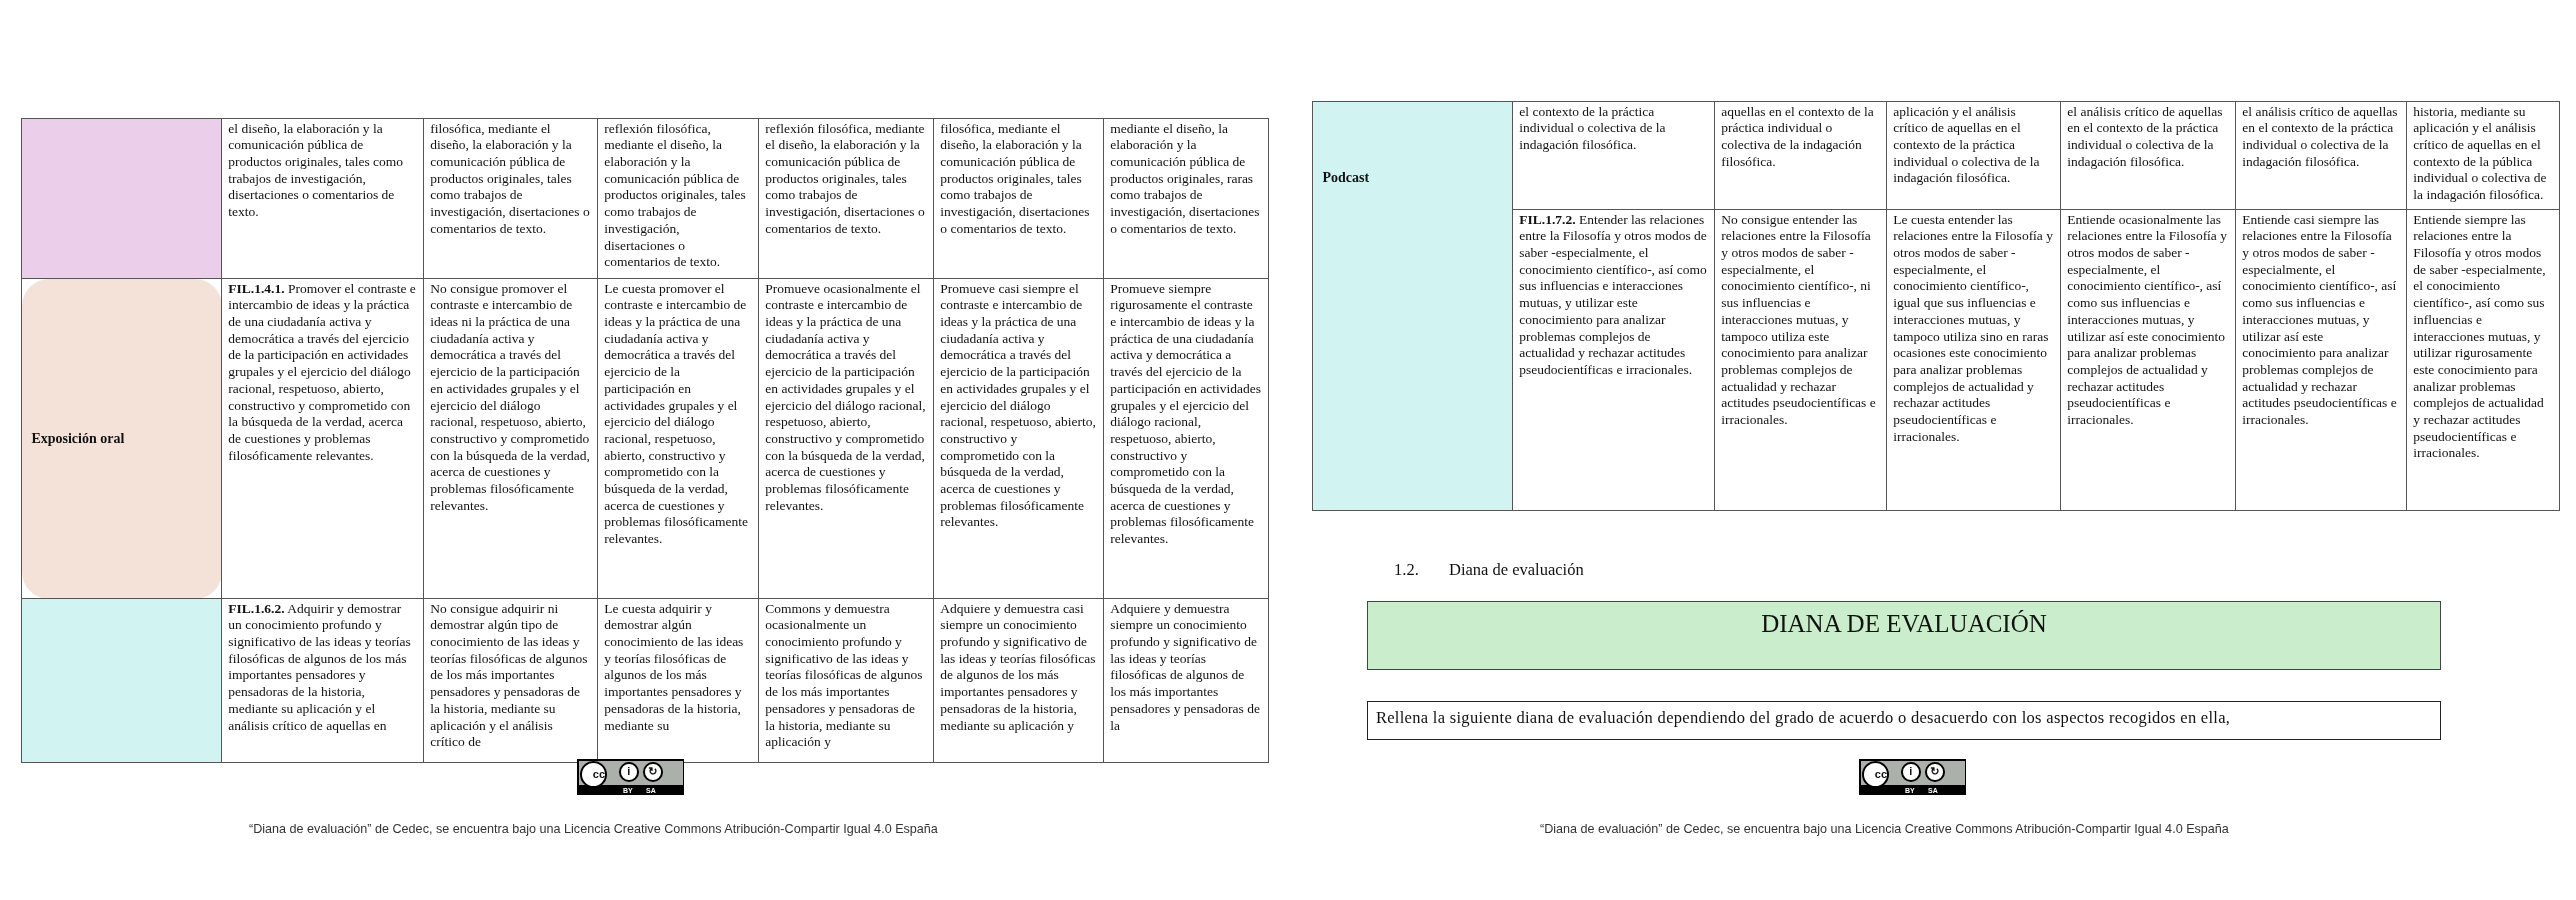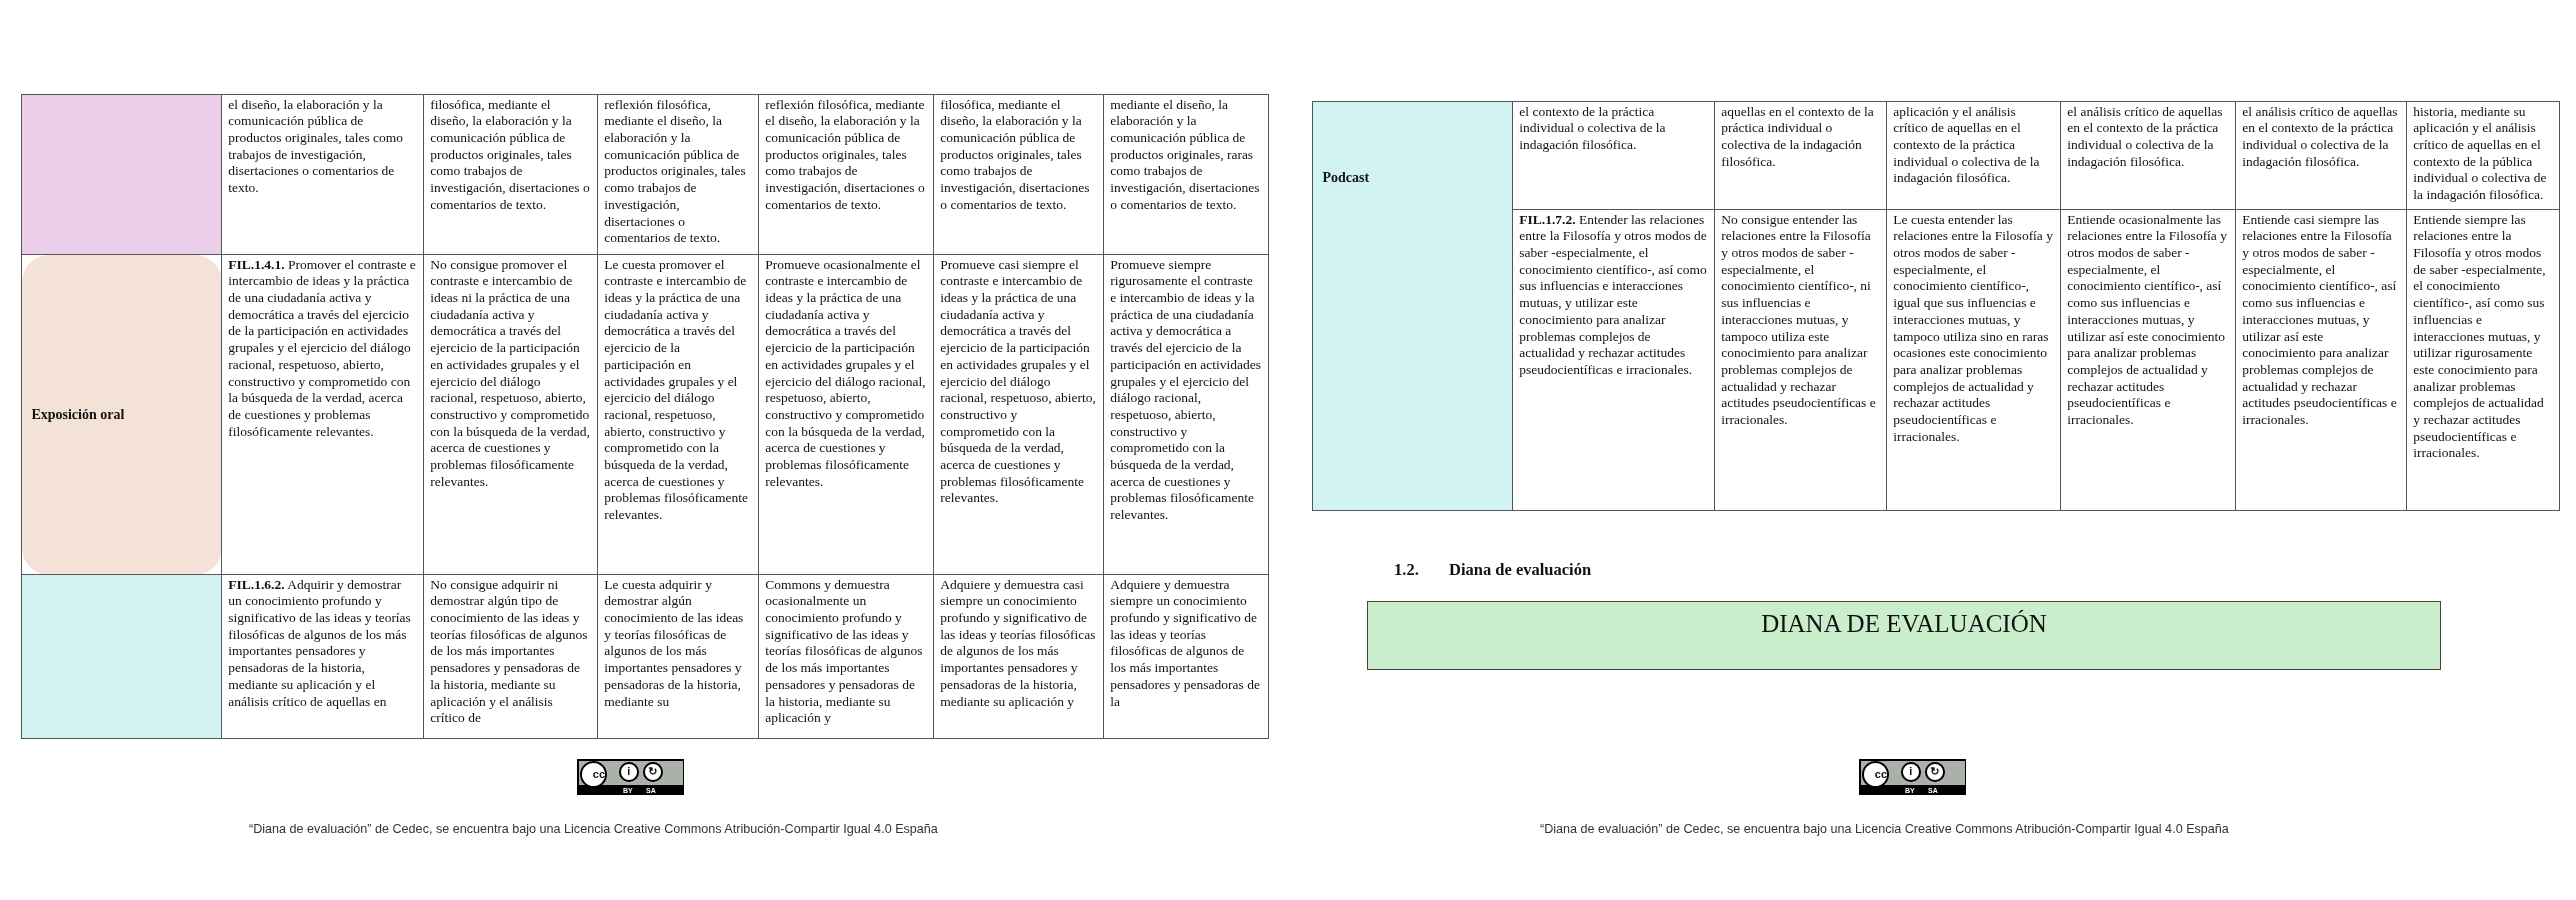--- a/index.html
+++ b/index.html
@@ -23,34 +23,34 @@
   .cc-badge .cc-circle { position:absolute; left:3.1px; top:2.4px; width:27px; height:27px; border-radius:50%;
         background:#fff; border:2.4px solid #000; box-sizing:border-box; font:bold 11px "Liberation Sans",sans-serif;
         line-height:22px; text-align:right; }
   .cc-badge .ic { position:absolute; top:3.1px; width:19.7px; height:19.7px; border-radius:50%; background:#fff;
         border:2.4px solid #000; box-sizing:border-box; font:bold 11px "Liberation Sans",sans-serif;
         line-height:15px; text-align:center; }
   .cc-badge .lbl { position:absolute; bottom:0.8px; font:bold 7px "Liberation Sans",sans-serif; color:#fff; }
   .license { position:absolute; font-family:"Liberation Sans","DejaVu Sans",sans-serif; font-size:12.6px; color:#333;
              white-space:nowrap; }
 
-  .section-heading { position:absolute; left:105px; top:560px; font-weight:bold; font-size:16.5px; }
+  .section-heading { position:absolute; left:105px; top:560px; font-weight:normal; font-size:16.5px; }
   .section-heading .num { display:inline-block; width:55px; }
   .diana-box { position:absolute; left:78px; top:601px; width:1074px; height:69px; background:#caeecb;
                border:1.6px solid #444; box-sizing:border-box; text-align:center; font-size:25px;
                padding-top:7.9px; }
   .instr-box { position:absolute; left:78px; top:701px; width:1074px; height:39px;
                border:1.6px solid #222; box-sizing:border-box; font-size:16.5px; padding:6.3px 0 0 7.9px;
                white-space:nowrap; letter-spacing:0.3px; }
 </style>
 </head>
 <body>
 
 <div class="page" id="page-left">
-  <table class="rubric" style="left:21px; top:94px; width:1247px; height:506px;padding-left:15px;">
+  <table class="rubric" style="left:21px; top:118px; width:1247px; height:506px;padding-left:15px;">
     <colgroup>
       <col style="width:200px">
         <col style="width:202px">
         <col style="width:174px">
         <col style="width:161px">
       <col style="width:175px">
         <col style="width:170px">
         <col style="width:165px">
     </colgroup>
     <tbody>
@@ -128,20 +128,23 @@
     </table>
 
   <div class="section-heading">
     <span class="num">1.2.</span><span>Diana de evaluación</span>
   </div>
 
   <div class="diana-box">
     <span>DIANA DE EVALUACIÓN</span>
   </div>
 
+  <div class="instr-box">
+    <span>Rellena la siguiente diana de evaluación dependiendo del grado de acuerdo o desacuerdo con los aspectos recogidos en ella,</span>
+  </div>
 
   <div class="cc-badge" style="left:570px; top:759px;">
     <div class="top"></div>
     <div class="cc-circle">cc</div>
     <div class="ic" style="left:42px;">i</div>
     <div class="ic" style="left:66px;">↻</div>
     <div class="lbl" style="left:46px;">BY</div>
     <div class="lbl" style="left:69px;">SA</div>
   </div>
   <div class="license" style="left:251px; top:822px;">“Diana de evaluación” de Cedec, se encuentra bajo una Licencia Creative Commons Atribución-Compartir Igual 4.0 España</div>

